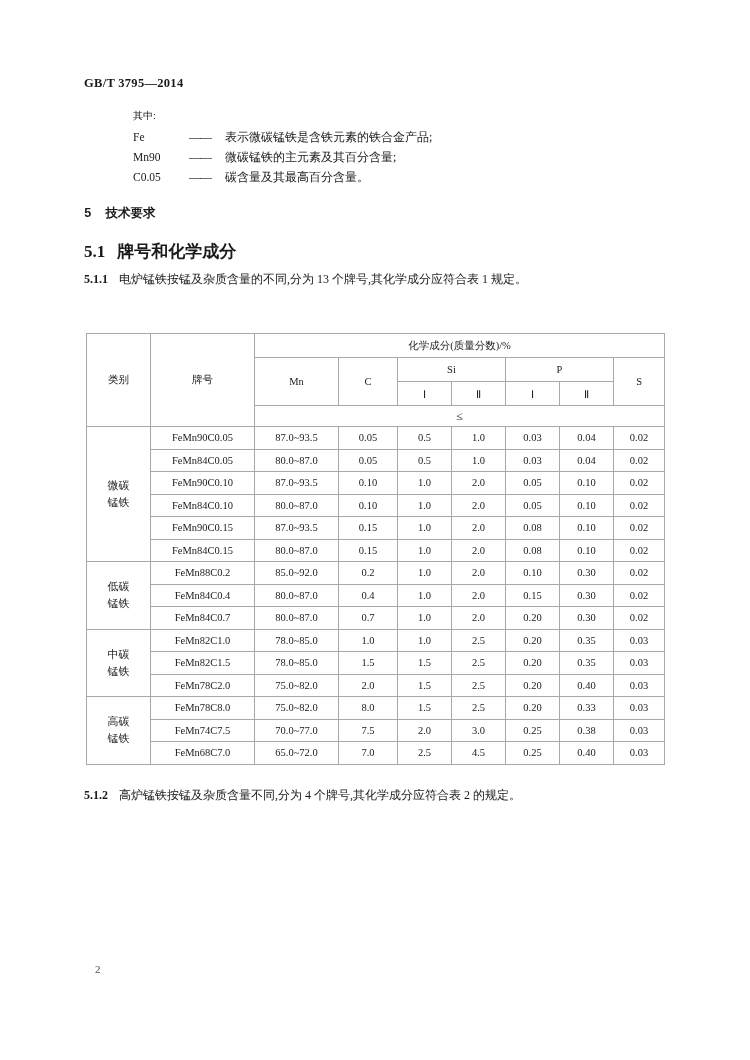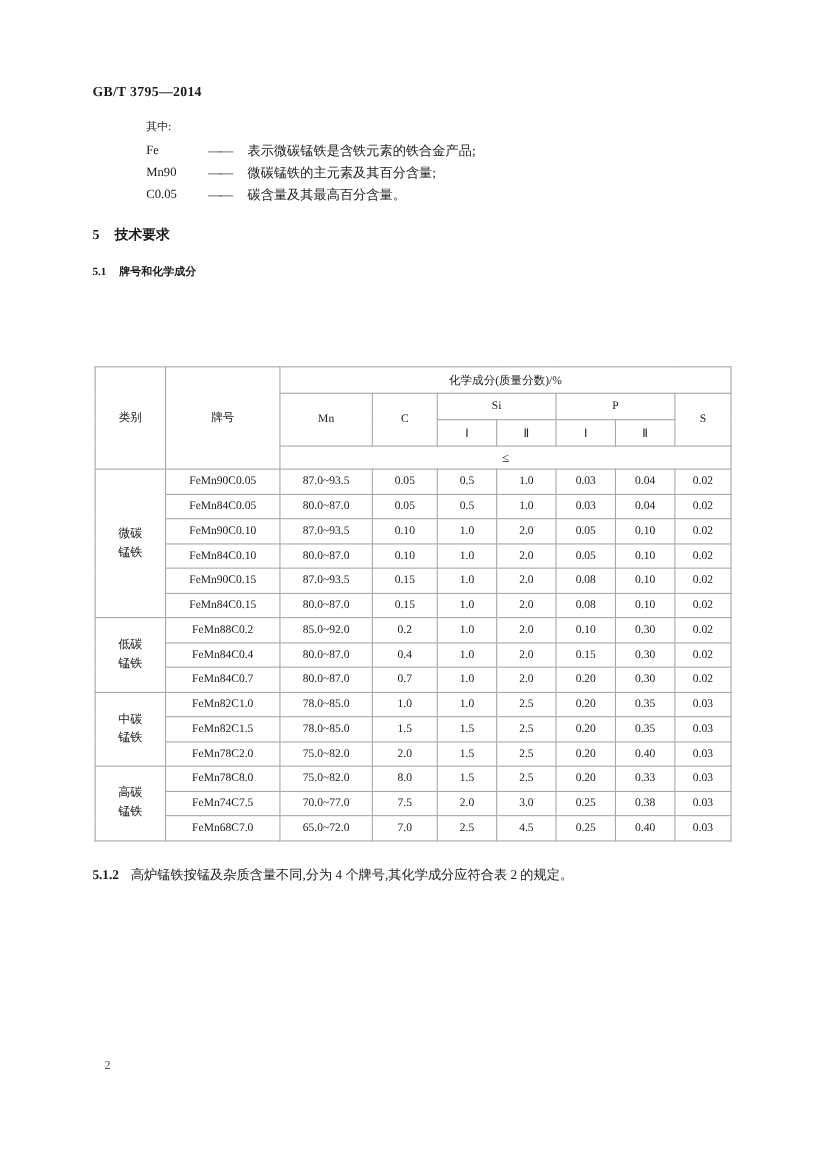--- a/index.html
+++ b/index.html
@@ -74,37 +74,37 @@
     font-weight: bold;
     font-size: 12.5px;
     white-space: nowrap;
   }
   .clause-h1 .num { margin-right: 14px; }
 
   .clause-h2 {
     position: absolute;
     left: 84px;
     font-weight: bold;
-    font-size: 10px;
+    font-size: 17px;
     white-space: nowrap;
   }
   .clause-h2 .num { margin-right: 12px; }
 
   .clause-p {
     position: absolute;
     left: 84px;
     font-size: 12px;
     white-space: nowrap;
   }
   .clause-p .num {
     font-weight: bold;
     margin-right: 11px;
   }
 
-  #clause-5     { top: 205px; }
+  #clause-5     { top: 205px; font-family: Liberation Mono, monospace; }
   #clause-51    { top: 240px; }
   #clause-511   { top: 271px; }
   #clause-512   { top: 787px; }
 
   
   .table-title {
     position: absolute;
     top: 306px;
     left: 0;
     width: 750px;
@@ -206,20 +206,23 @@
   </div>
 
   <div class="clause-h1" id="clause-5">
     <span class="num">5</span><span>技术要求</span>
   </div>
 
   <div class="clause-h2" id="clause-51">
     <span class="num">5.1</span><span>牌号和化学成分</span>
   </div>
 
+  <div class="clause-p" id="clause-511">
+    <span class="num">5.1.1</span><span>电炉锰铁按锰及杂质含量的不同,分为 13 个牌号,其化学成分应符合表 1 规定。</span>
+  </div>
 
 
   <div class="tbl-wrap">
     <table class="spec">
       <colgroup>
         <col class="c-cat">
           <col class="c-grade">
           <col class="c-mn">
           <col class="c-c">
         <col class="c-si1">

